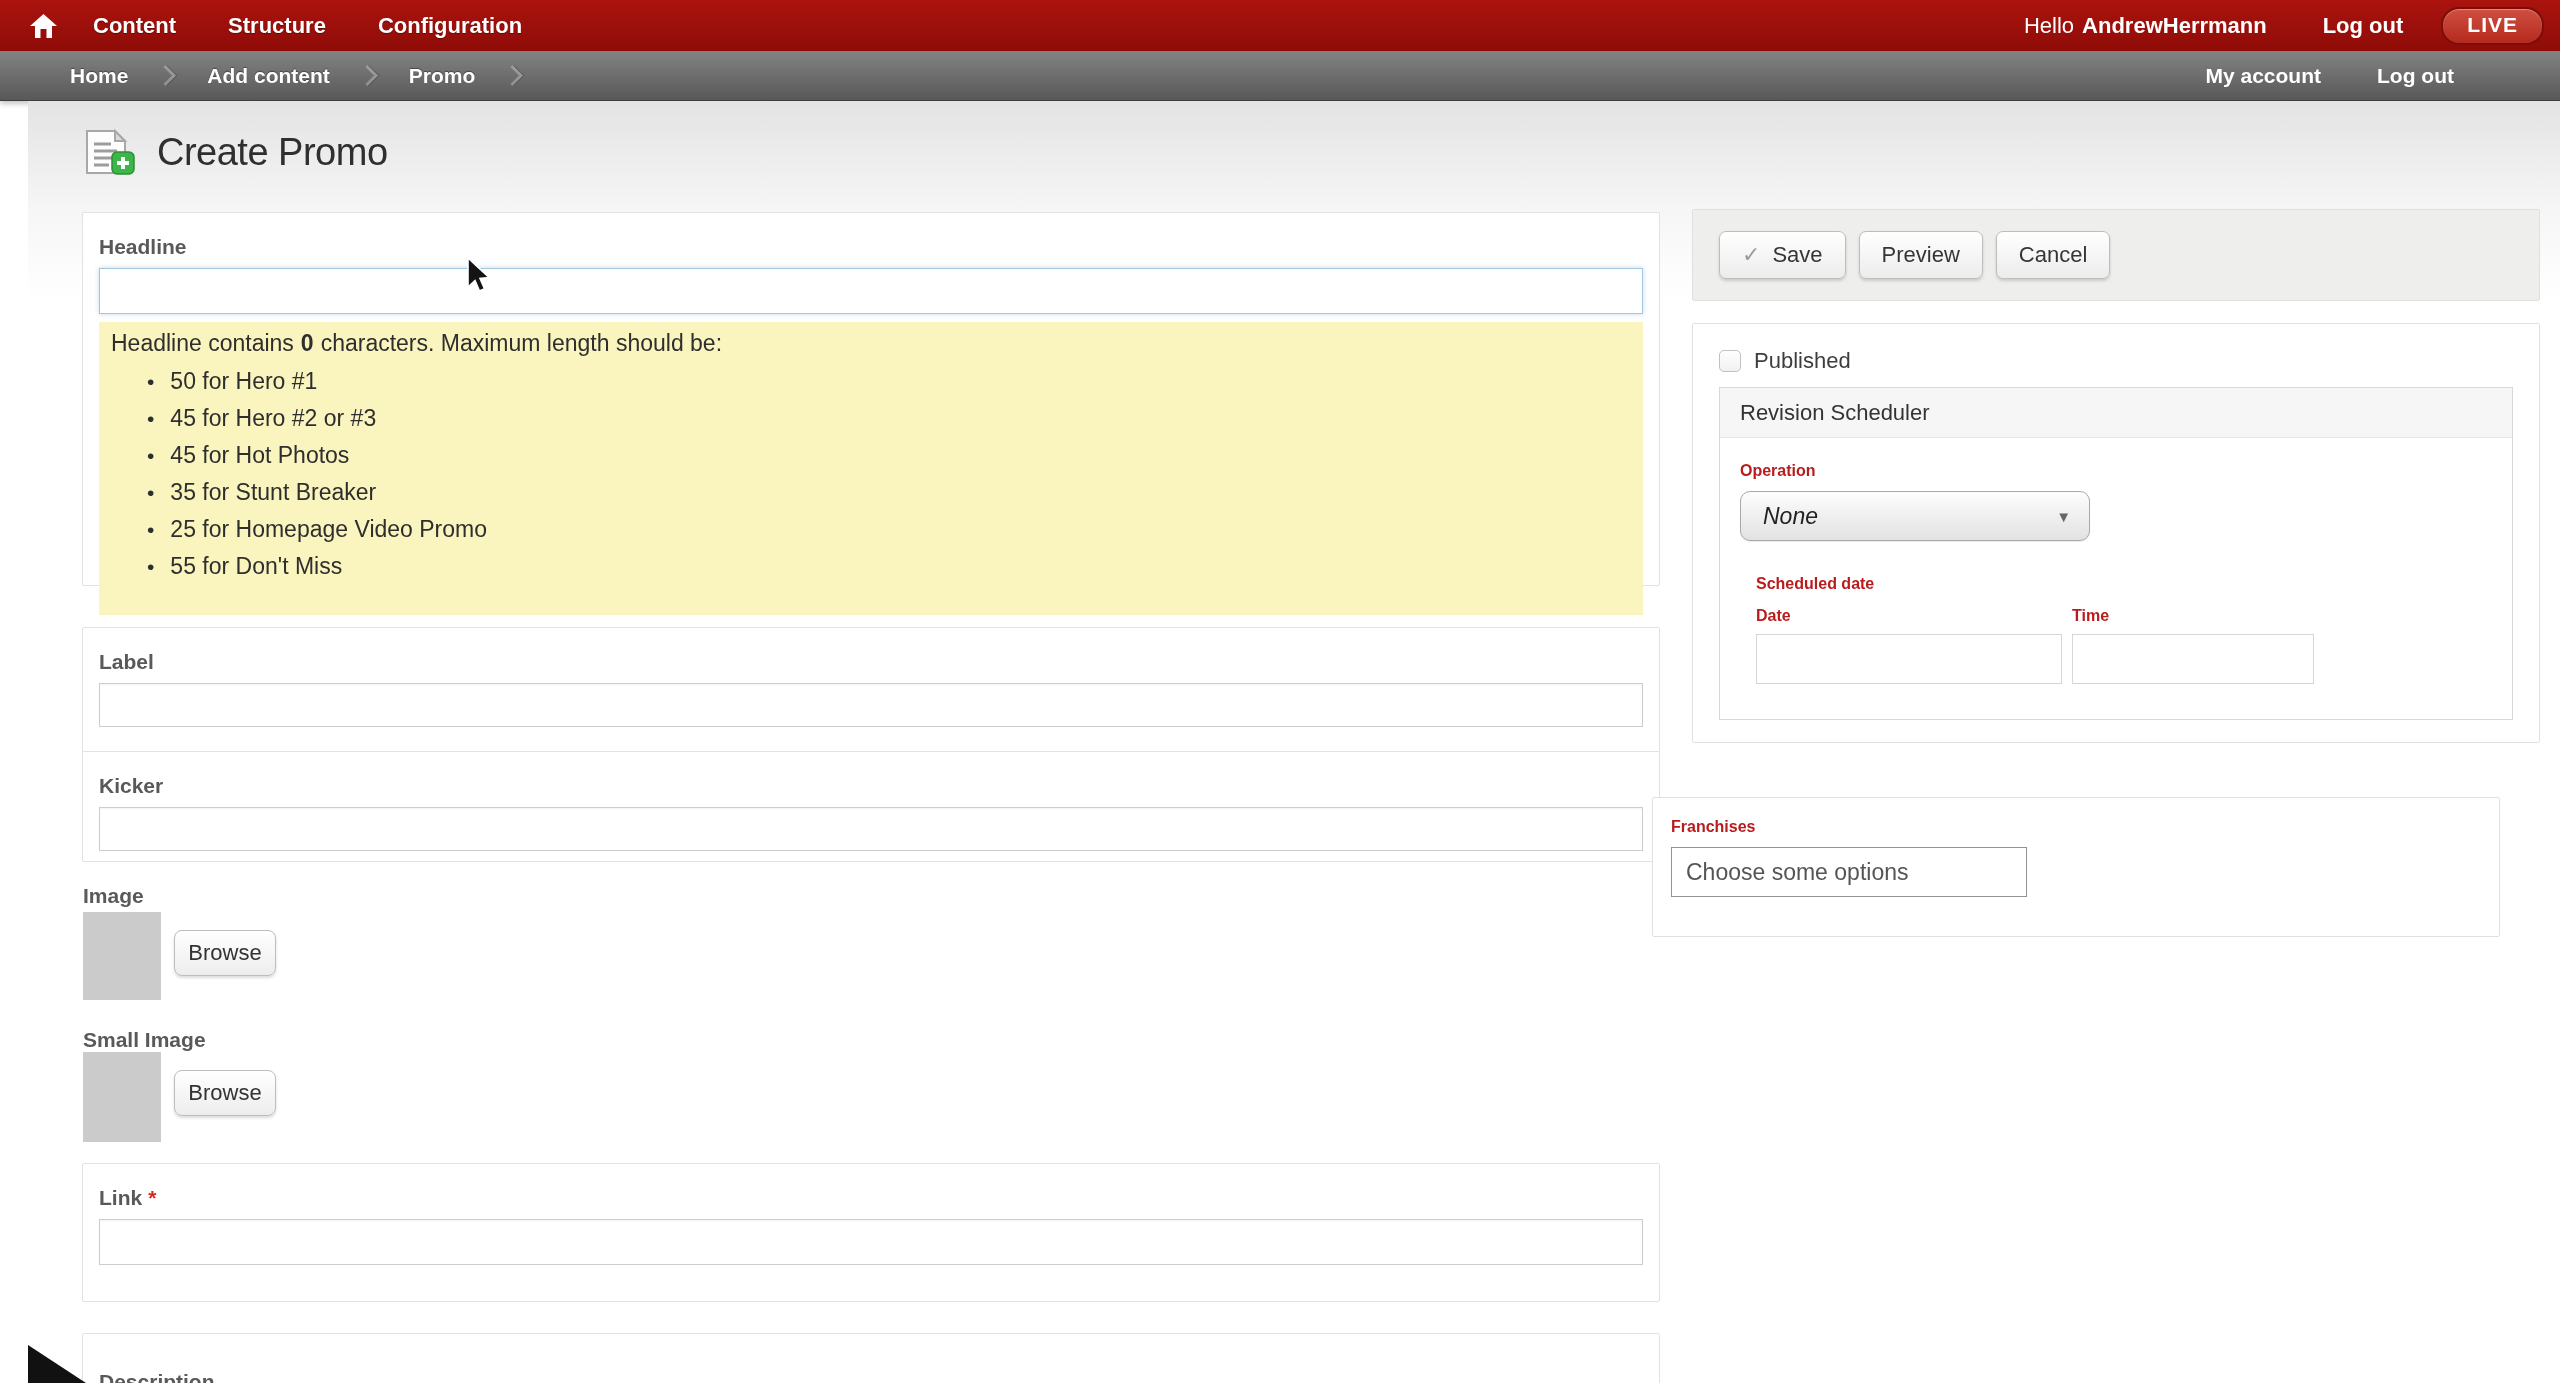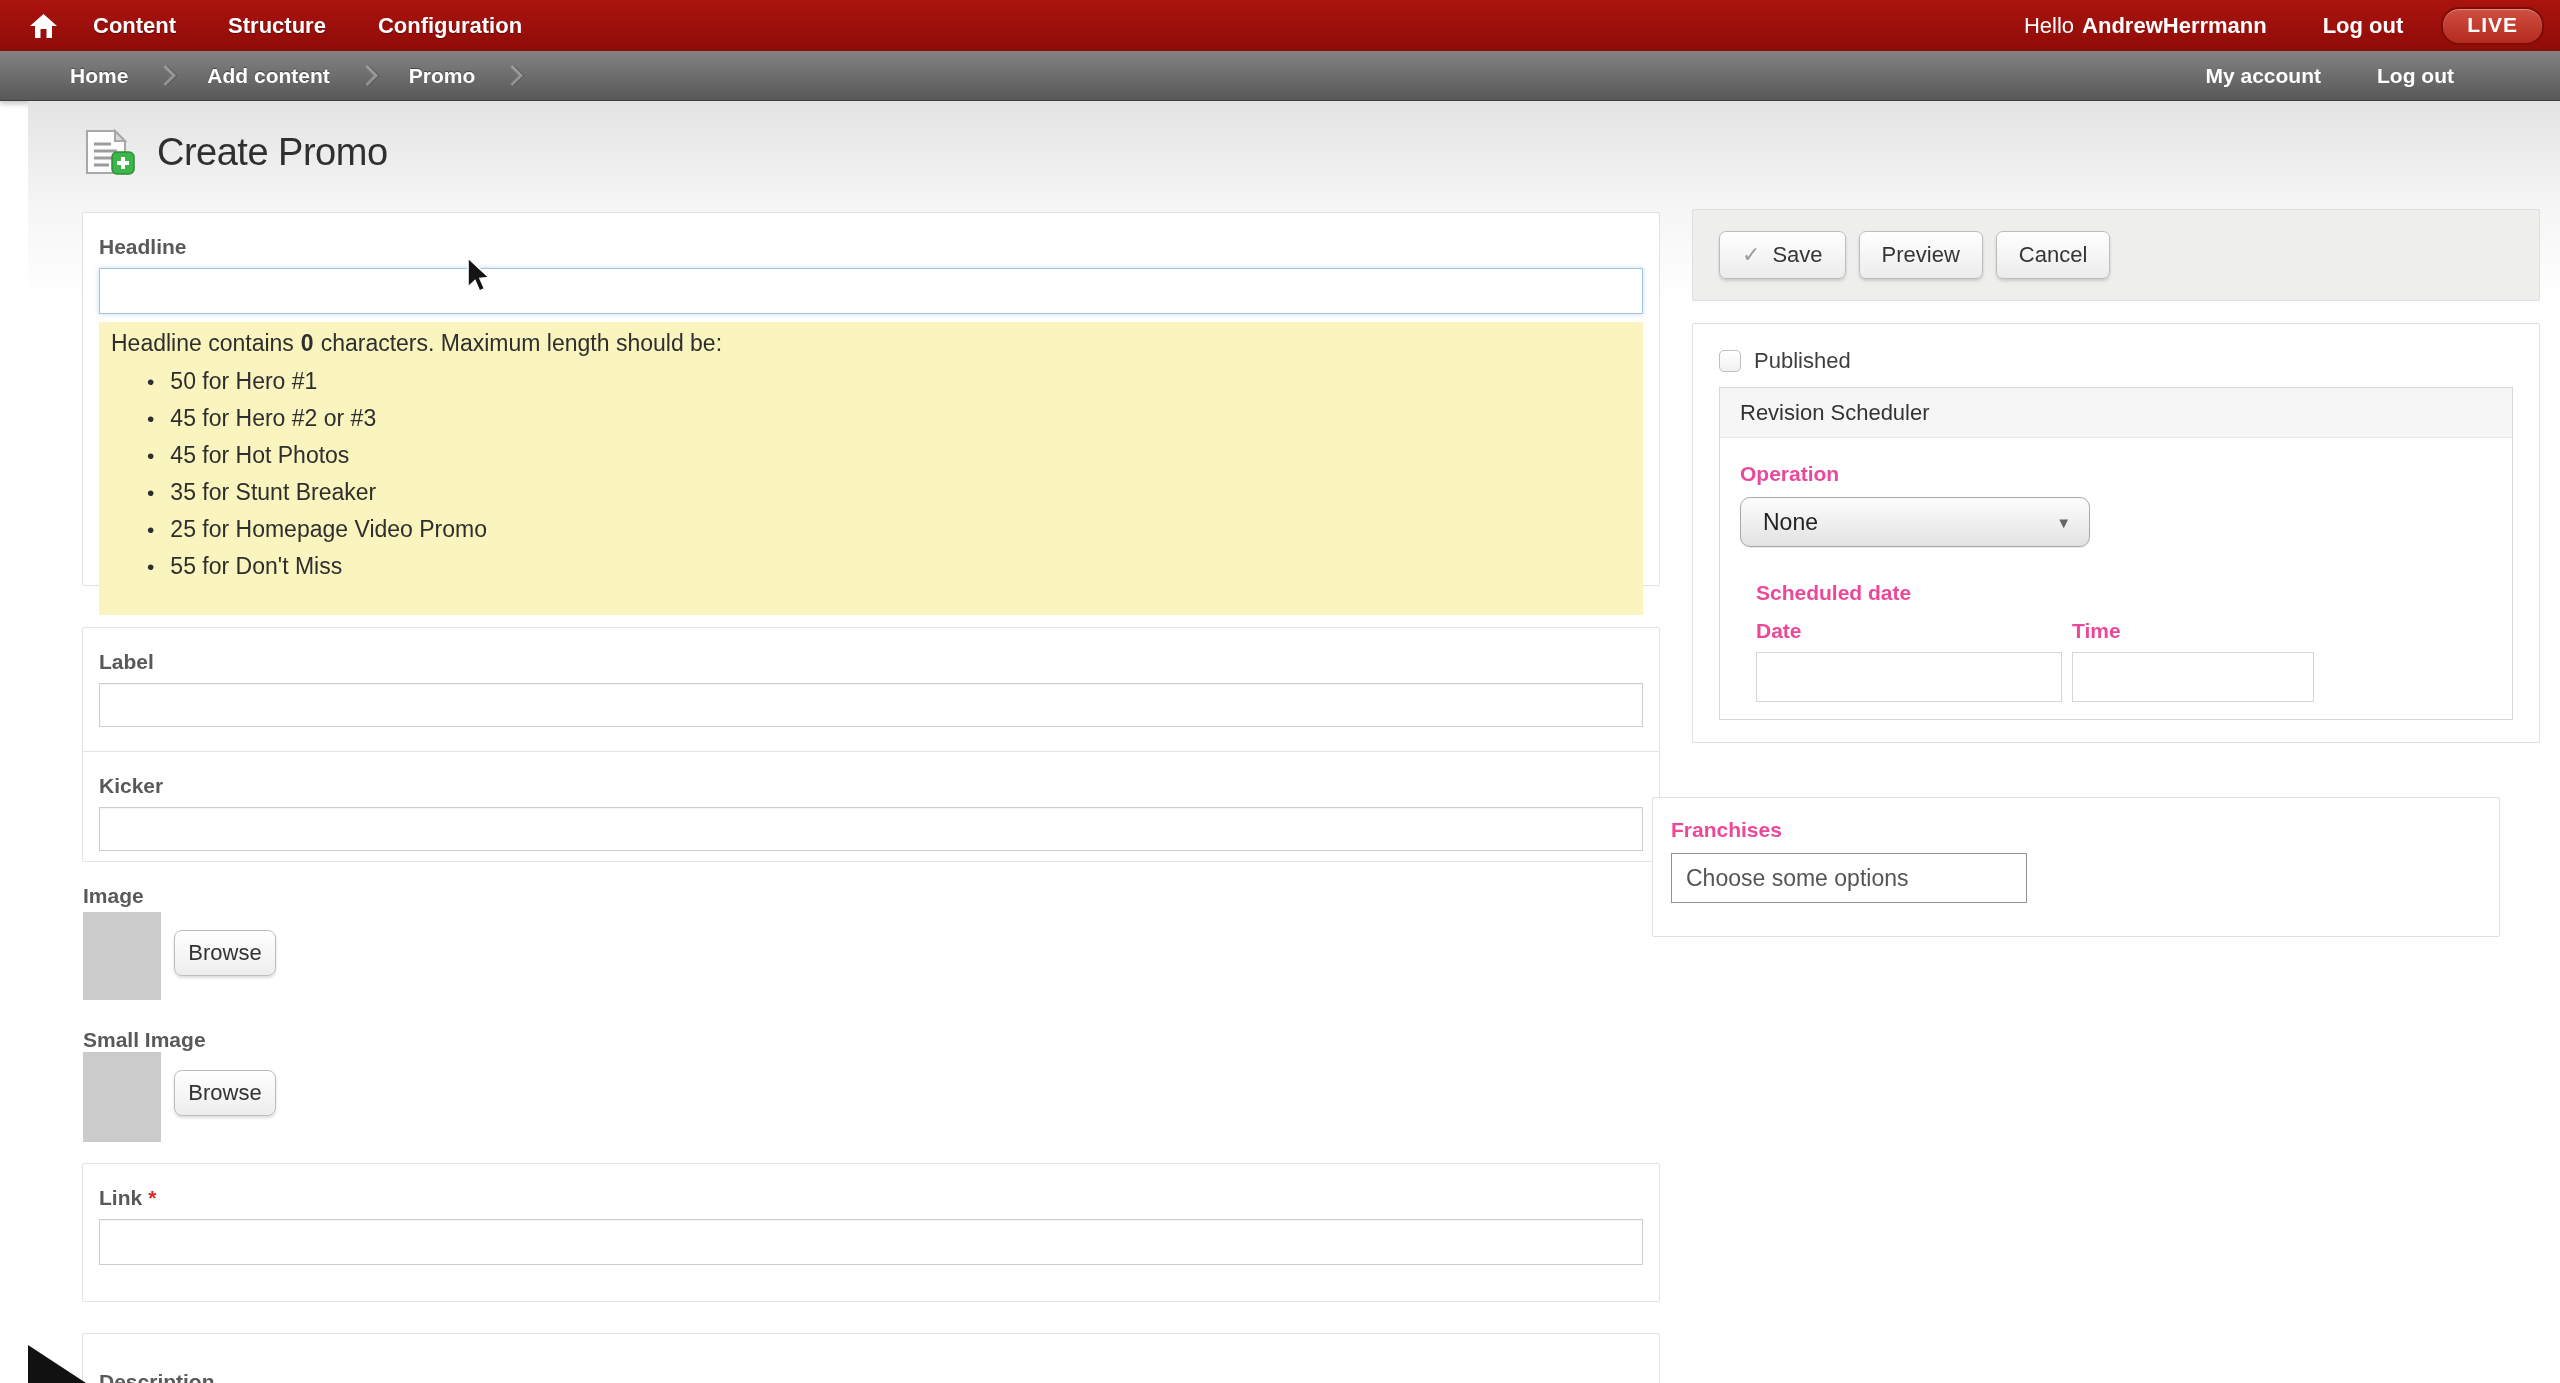--- a/index.html
+++ b/index.html
@@ -78,24 +78,24 @@
     background:#fff; border:1px solid #e0e0e0; border-radius:2px; padding:24px 26px; }
   .pub-row { display:flex; align-items:center; }
   .checkbox { width:22px; height:22px; border:1px solid #c0c0c0; border-radius:5px;
     background:linear-gradient(#fff,#f1f1f1); cursor:pointer; }
   .pub-label { margin-left:13px; font-size:22px; color:#3e3e3e; }
 
   .rs-panel { margin-top:13px; border:1px solid #d8d8d8; height:333px; background:#fff; }
   .rs-header { height:50px; background:#f6f6f6; border-bottom:1px solid #e7e7e7;
     display:flex; align-items:center; padding-left:20px; font-size:22px; color:#333; }
   .rs-body { padding:24px 20px; }
-  .sb-label { font-size:21px; font-weight:bold; color:#ec4899; }
+  .sb-label { font-size:16px; font-weight:bold; color:#b91c1c; }
   .op-select { margin-top:11px; width:350px; height:50px; border:1px solid #a9a9a9; border-radius:10px;
     background:linear-gradient(#fdfdfd,#e2e2e2); box-shadow:0 1px 1px rgba(0,0,0,.08);
-    display:flex; align-items:center; padding:0 18px 0 22px; cursor:pointer; }
+    display:flex; align-items:center; padding:0 18px 0 22px; cursor:pointer;font-style:italic; }
   .op-select .val { font-size:23px; color:#222; }
   .op-select .arrow { margin-left:auto; font-size:15px; color:#666; }
   .sched { margin-top:34px; margin-left:16px; }
   .dt-row { display:flex; margin-top:14px; gap:10px; }
   .dt-col1 { width:306px; } .dt-col2 { width:242px; }
   .dt-input { margin-top:9px; width:100%; height:50px; border:1px solid #d6d6d6; background:#fff;
     font-size:22px; color:#333; padding:0 10px; outline:none; }
 
   .sb-fr { position:absolute; left:1624px; top:696px; width:848px; height:140px;
     background:#fff; border:1px solid #e0e0e0; border-radius:2px; padding:20px 18px; }

